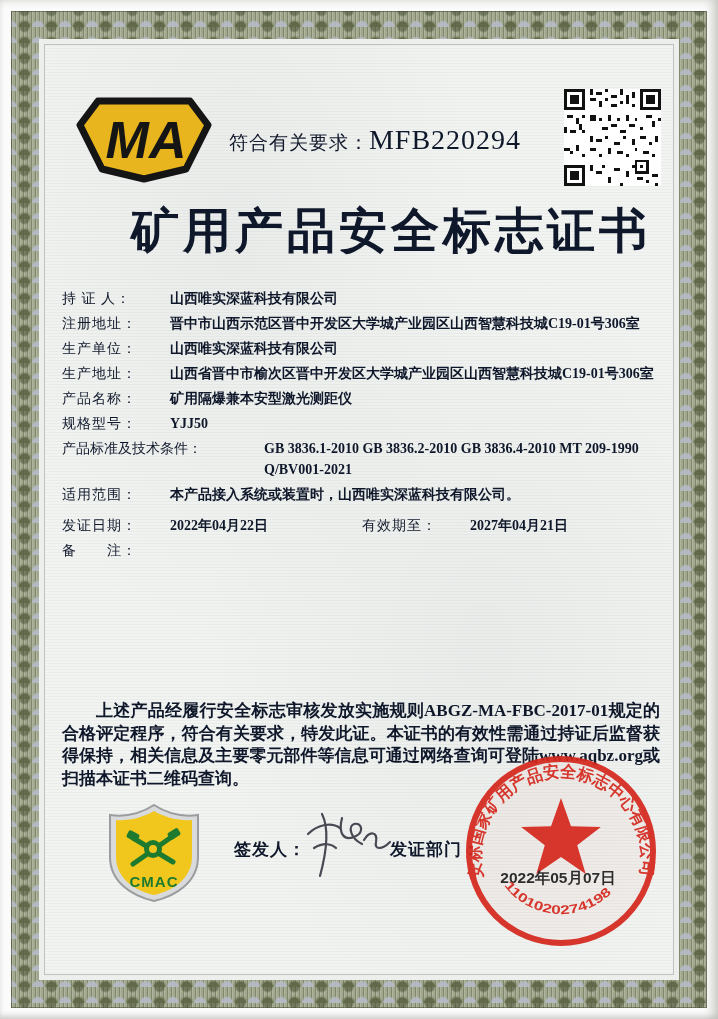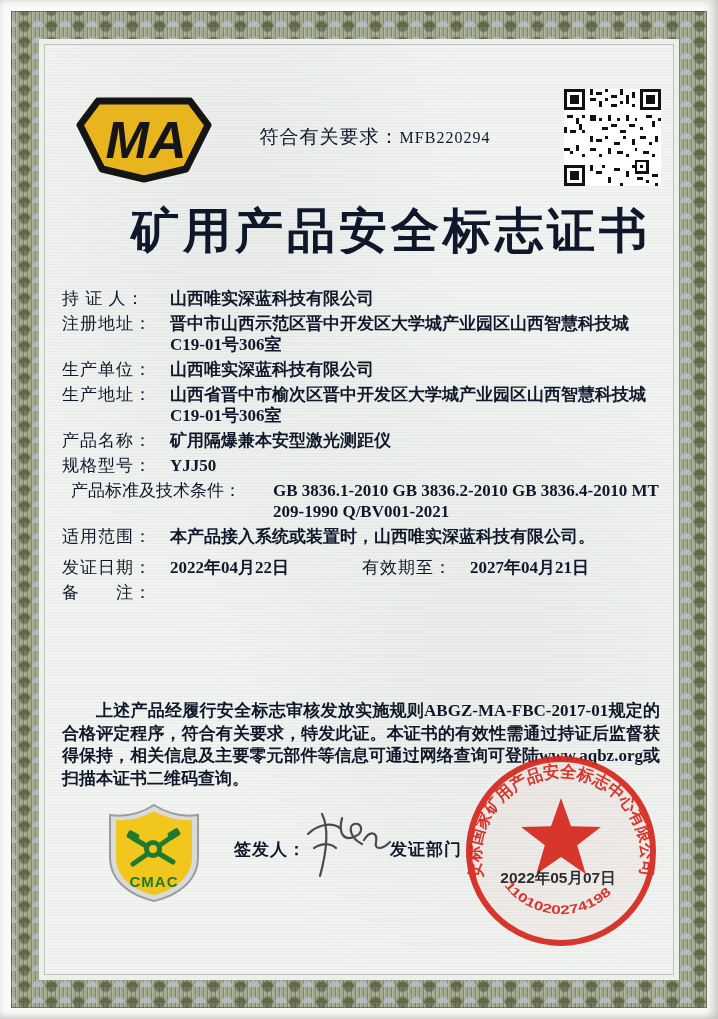--- a/index.html
+++ b/index.html
@@ -32,28 +32,28 @@
   .inner::before{
     content:"";position:absolute;inset:0;pointer-events:none;
     background:
       repeating-linear-gradient(180deg, rgba(120,132,126,.07) 0 1px, transparent 1px 3px),
       radial-gradient(ellipse at 30% 20%, rgba(160,170,165,.10), transparent 40%),
       radial-gradient(ellipse at 70% 65%, rgba(160,170,165,.10), transparent 45%);
   }
   .abs{position:absolute;}
   
   .cert-no{left:210px;top:124px;width:330px;text-align:center;font-size:19px;letter-spacing:1px;}
-  .cert-no .val{font-size:16px;}
+  .cert-no .val{font-size:28px;}
   .title{left:0;top:199px;width:100%;text-align:center;font-size:48px;font-weight:bold;letter-spacing:4px;margin-left:32px;}
   
   .fields{left:62px;top:288px;width:598px;}
-  .row{display:flex;margin-bottom:4px;font-size:17px;line-height:21px;}
+  .row{display:flex;margin-bottom:4px;font-size:14px;line-height:21px;}
   .row .lbl{flex:none;width:108px;letter-spacing:1px;}
   .row .val{flex:1;font-weight:bold;}
-  .row.wide-label .lbl{width:202px;letter-spacing:0;margin-left:9px;}
+  .row.wide-label .lbl{width:202px;letter-spacing:0;}
   .row.dates .val1{flex:none;width:192px;font-weight:bold;}
   .row.dates .lbl2{flex:none;width:108px;letter-spacing:1px;}
   .row.dates .val2{flex:1;font-weight:bold;}
   .row.pre-gap{margin-top:10px;justify-content:space-between;}
   .row.remark{margin-top:0;}
   
   .statement{
     left:62px;top:700px;width:598px;font-size:17px;line-height:22.5px;
     font-weight:bold;text-align:justify;text-indent:2em;
   }

